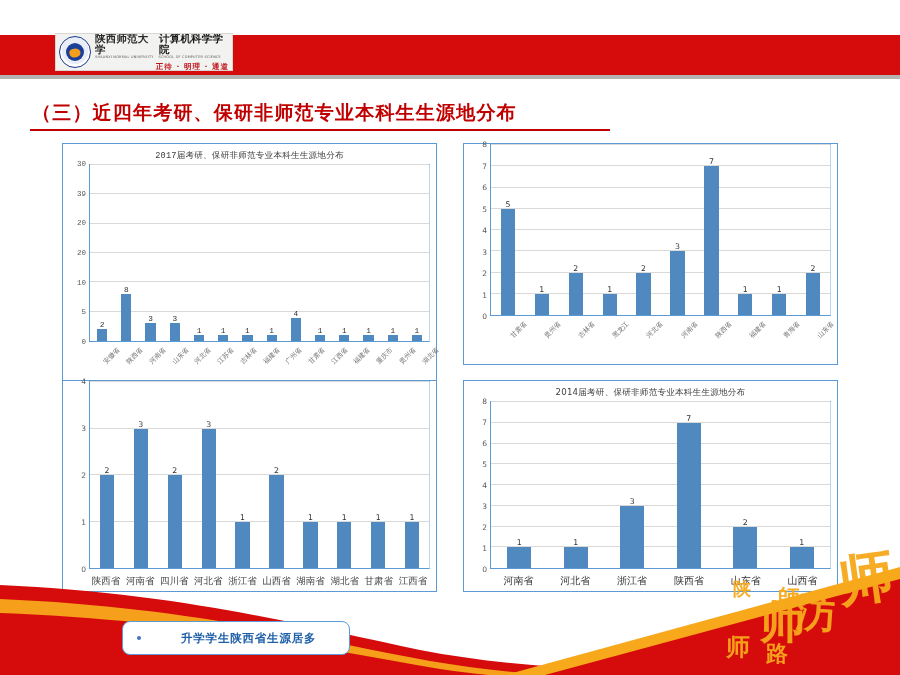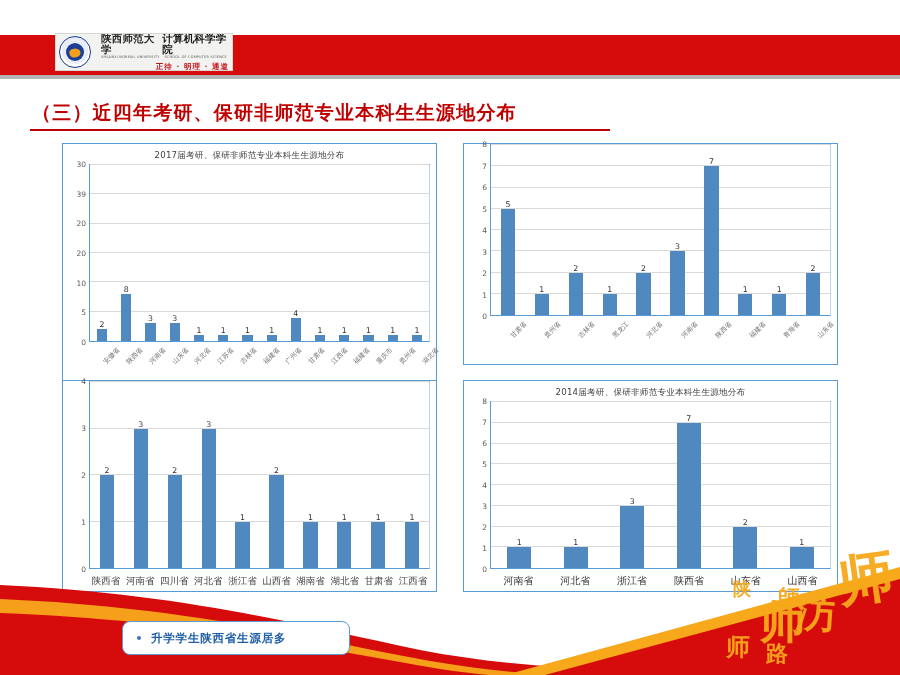--- a/index.html
+++ b/index.html
@@ -17,21 +17,21 @@
     background:#d60b0b;
   }
   .hdr-shadow{
     position:absolute; left:0; top:75px; width:900px; height:4px;
     background:#9b9b9b; opacity:.75;
   }
   .logo-plate{
     position:absolute; left:55px; top:33px; width:178px; height:38px;
     background:#f2f2f0;
     border:1px solid #d9d7d2;
-    display:flex; align-items:center; gap:10px; padding:2px 3px;
+    display:flex; align-items:center; gap:4px; padding:2px 3px;
     overflow:hidden;
   }
   .logo-seal{
     width:32px;height:32px;border-radius:50%;
     border:1.5px solid #1a3a8f;
     background:radial-gradient(circle at 50% 45%, #ffffff 0 35%, #e8edf7 36% 60%, #ffffff 61% 100%);
     position:relative; flex:0 0 auto;
   }
   .logo-seal::before{
     content:"";position:absolute;left:50%;top:50%;
@@ -65,21 +65,21 @@
     background:#c00000;
   }
 
   
   .chart-box{
     position:absolute;
     background:#ffffff;
     border:1px solid #5b9bd5;
     display:flex; flex-direction:column;
   }
-  #chart1{ left:62px;  top:143px; width:375px; height:248px; }
+  #chart1{ left:62px;  top:143px; width:375px; height:248px;font-family:Liberation Mono, monospace; }
   #chart2{ left:463px; top:143px; width:375px; height:222px; }
   #chart3{ left:62px;  top:380px; width:375px; height:212px; }
   #chart4{ left:463px; top:380px; width:375px; height:212px; }
 
   .ch-title{
     text-align:center; font-size:8.6px; color:#404040; padding:6px 2px 2px 2px;
     letter-spacing:.2px; white-space:nowrap;
   }
   .ch-body{ flex:1 1 auto; display:flex; padding:0 6px 2px 4px; min-height:0; }
   .y-axis{
@@ -138,21 +138,21 @@
   .callout{
     position:absolute; left:122px; top:621px; width:228px; height:34px;
     background:#ffffff; border:1.4px solid #5b9bd5; border-radius:8px;
     display:flex; align-items:center; gap:10px; padding:0 14px;
     z-index:5;
   }
   .callout .dot{
     width:4px;height:4px;background:#4472c4;border-radius:50%; flex:0 0 auto;
   }
   .callout-txt{
-    font-size:11.5px; color:#1f5fa8; font-weight:bold; letter-spacing:.8px;
+    font-size:11.5px; color:#1f5fa8; font-weight:bold; letter-spacing:.8px;margin-left:30px;
   }
   .wm{
     position:absolute; color:#f7a81b; font-weight:bold;
     font-family:"DejaVu Serif","Liberation Serif",serif;
     opacity:.95; z-index:3; pointer-events:none;
   }
 </style>
 </head>
 <body>
 

